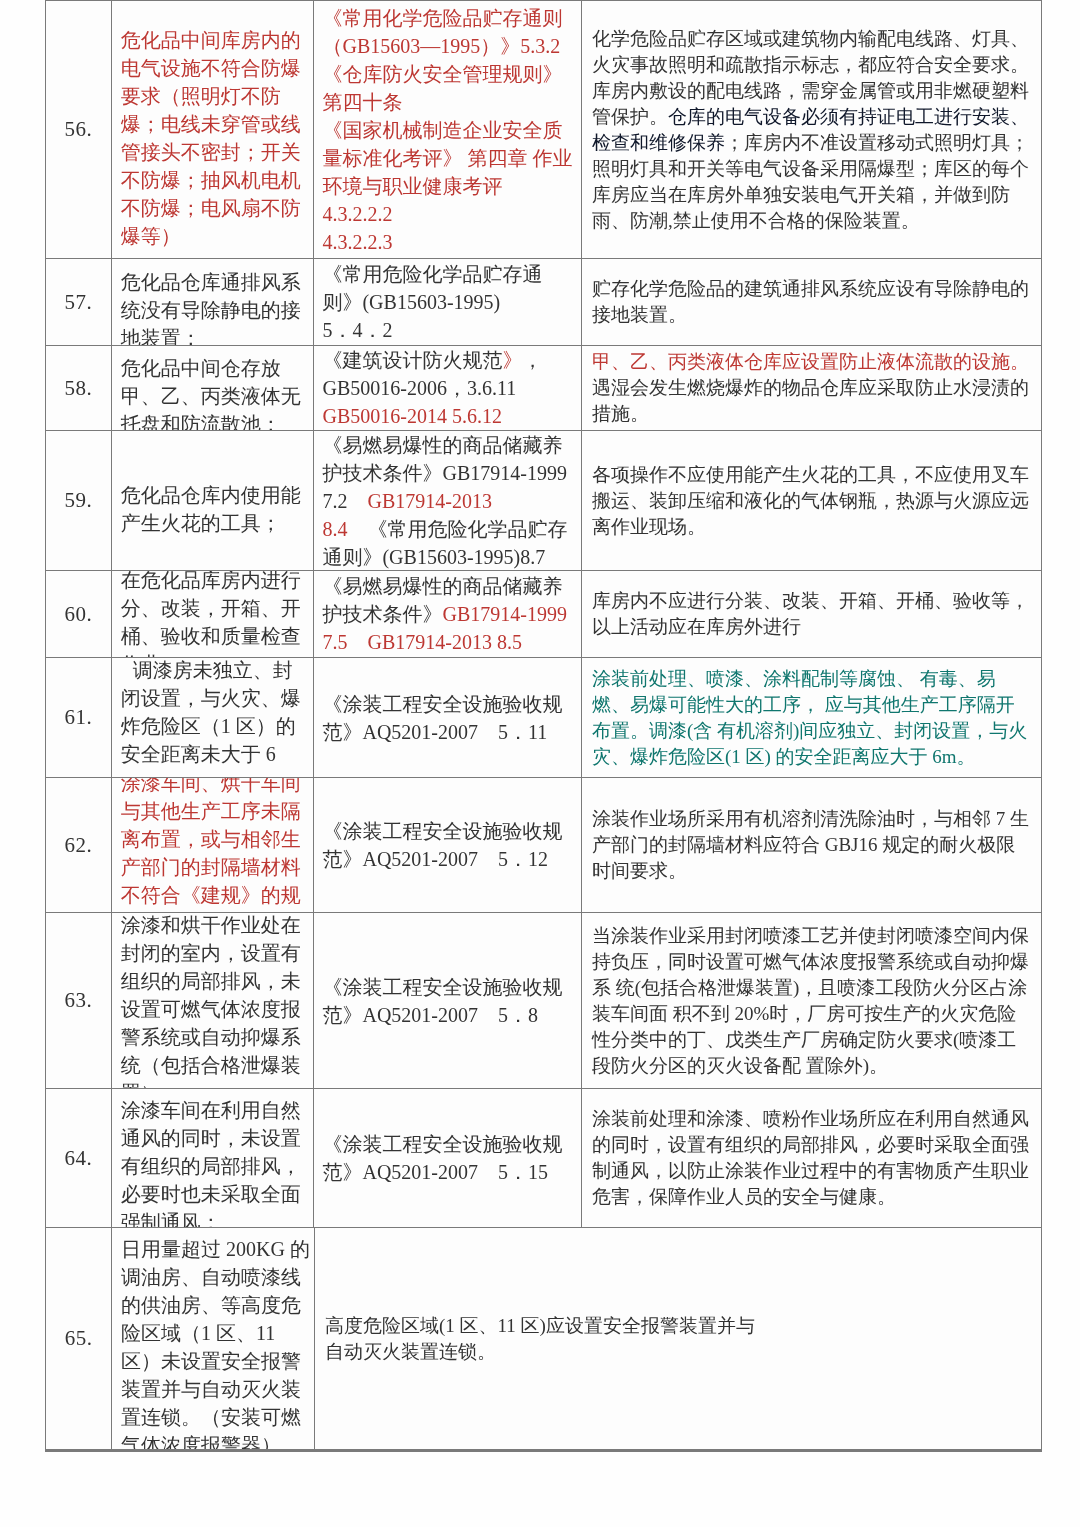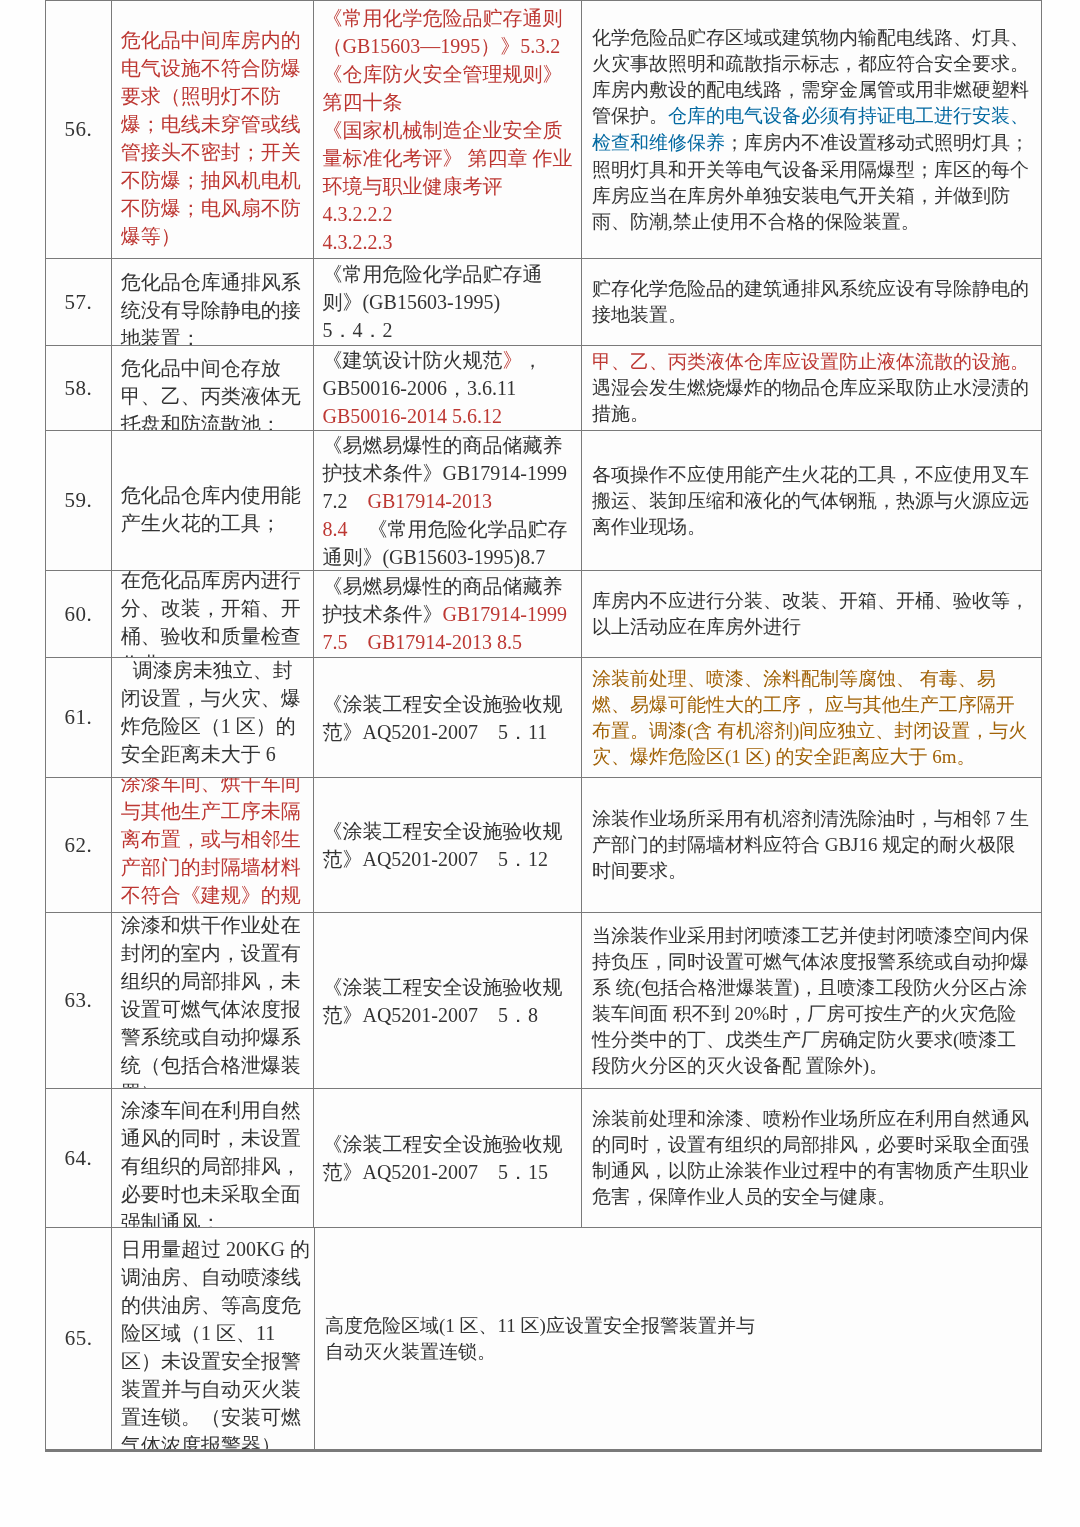--- a/index.html
+++ b/index.html
@@ -72,21 +72,21 @@
         <div class="cell c-num">
           <p>56.</p>
         </div>
         <div class="cell c-problem">
           <p><span class="seg" style="color: rgb(189, 55, 50);">危化品中间库房内的电气设施不符合防爆要求（照明灯不防爆；电线未穿管或线管接头不密封；开关不防爆；抽风机电机不防爆；电风扇不防爆等）</span></p>
         </div>
         <div class="cell c-standard">
           <p><span class="seg" style="color: rgb(189, 55, 50);">《常用化学危险品贮存通则（GB15603—1995）》5.3.2</span><br><span class="seg" style="color: rgb(189, 55, 50);">《仓库防火安全管理规则》第四十条</span><br><span class="seg" style="color: rgb(189, 55, 50);">《国家机械制造企业安全质量标准化考评》 第四章 作业环境与职业健康考评</span><br><span class="seg" style="color: rgb(189, 55, 50);">4.3.2.2.2</span><br><span class="seg" style="color: rgb(189, 55, 50);">4.3.2.2.3</span></p>
         </div>
         <div class="cell c-req">
-          <p><span class="seg" style="color: rgb(51, 51, 51);">化学危险品贮存区域或建筑物内输配电线路、灯具、火灾事故照明和疏散指示标志，都应符合安全要求。库房内敷设的配电线路，需穿金属管或用非燃硬塑料管保护。</span><span class="seg" style="color: #0369a1; font-family: Liberation Mono, monospace;">仓库的电气设备必须有持证电工进行安装、检查和维修保养</span><span class="seg" style="color: rgb(51, 51, 51);">；库房内不准设置移动式照明灯具；照明灯具和开关等电气设备采用隔爆型；库区的每个库房应当在库房外单独安装电气开关箱，并做到防雨、防潮,禁止使用不合格的保险装置。</span></p>
+          <p><span class="seg" style="color: rgb(51, 51, 51);">化学危险品贮存区域或建筑物内输配电线路、灯具、火灾事故照明和疏散指示标志，都应符合安全要求。库房内敷设的配电线路，需穿金属管或用非燃硬塑料管保护。</span><span class="seg" style="color: #0f172a;">仓库的电气设备必须有持证电工进行安装、检查和维修保养</span><span class="seg" style="color: rgb(51, 51, 51);">；库房内不准设置移动式照明灯具；照明灯具和开关等电气设备采用隔爆型；库区的每个库房应当在库房外单独安装电气开关箱，并做到防雨、防潮,禁止使用不合格的保险装置。</span></p>
         </div>
       </div>
       <div class="row" style="height: 87px;">
         <div class="cell c-num">
           <p>57.</p>
         </div>
         <div class="cell c-problem">
           <p><span class="seg" style="color: rgb(51, 51, 51);">危化品仓库通排风系统没有导除静电的接地装置；</span></p>
         </div>
         <div class="cell c-standard">
@@ -142,21 +142,21 @@
         <div class="cell c-num">
           <p>61.</p>
         </div>
         <div class="cell c-problem">
           <p><span class="seg" style="color: rgb(51, 51, 51); margin-left: 12px;">调漆房未独立、封闭设置，与火灾、爆炸危险区（1 区）的安全距离未大于 6m。</span></p>
         </div>
         <div class="cell c-standard">
           <p><span class="seg" style="color: rgb(51, 51, 51);">《涂装工程安全设施验收规范》AQ5201-2007　5．11</span></p>
         </div>
         <div class="cell c-req">
-          <p><span class="seg" style="color: #a16207;">涂装前处理、喷漆、涂料配制等腐蚀、 有毒、易燃、易爆可能性大的工序， 应与其他生产工序隔开布置。调漆(含 有机溶剂)间应独立、封闭设置，与火灾、爆炸危险区(1 区) 的安全距离应大于 6m。</span></p>
+          <p><span class="seg" style="color: #0f766e;">涂装前处理、喷漆、涂料配制等腐蚀、 有毒、易燃、易爆可能性大的工序， 应与其他生产工序隔开布置。调漆(含 有机溶剂)间应独立、封闭设置，与火灾、爆炸危险区(1 区) 的安全距离应大于 6m。</span></p>
         </div>
       </div>
       <div class="row" style="height: 135px;">
         <div class="cell c-num">
           <p>62.</p>
         </div>
         <div class="cell c-problem">
           <p><span class="seg" style="color: rgb(189, 55, 50);">涂漆车间、烘干车间与其他生产工序未隔离布置，或与相邻生产部门的封隔墙材料不符合《建规》的规定。</span></p>
         </div>
         <div class="cell c-standard">

